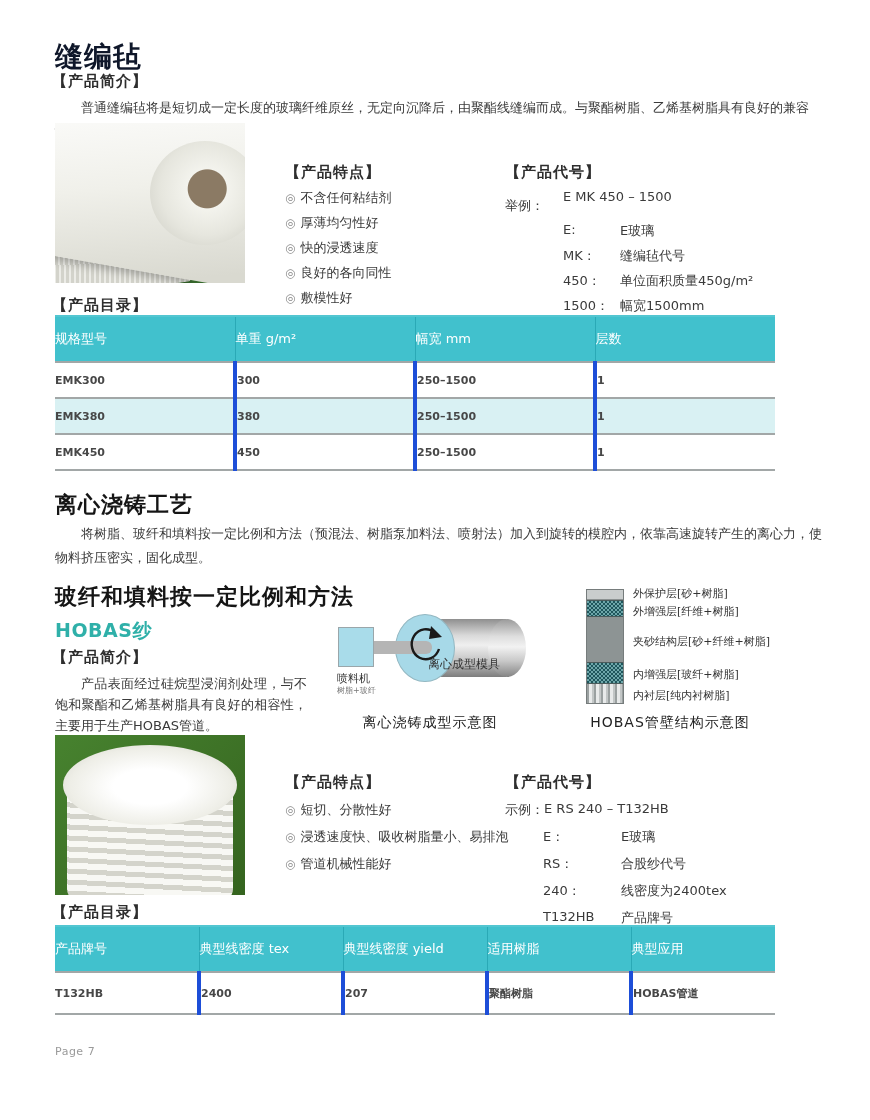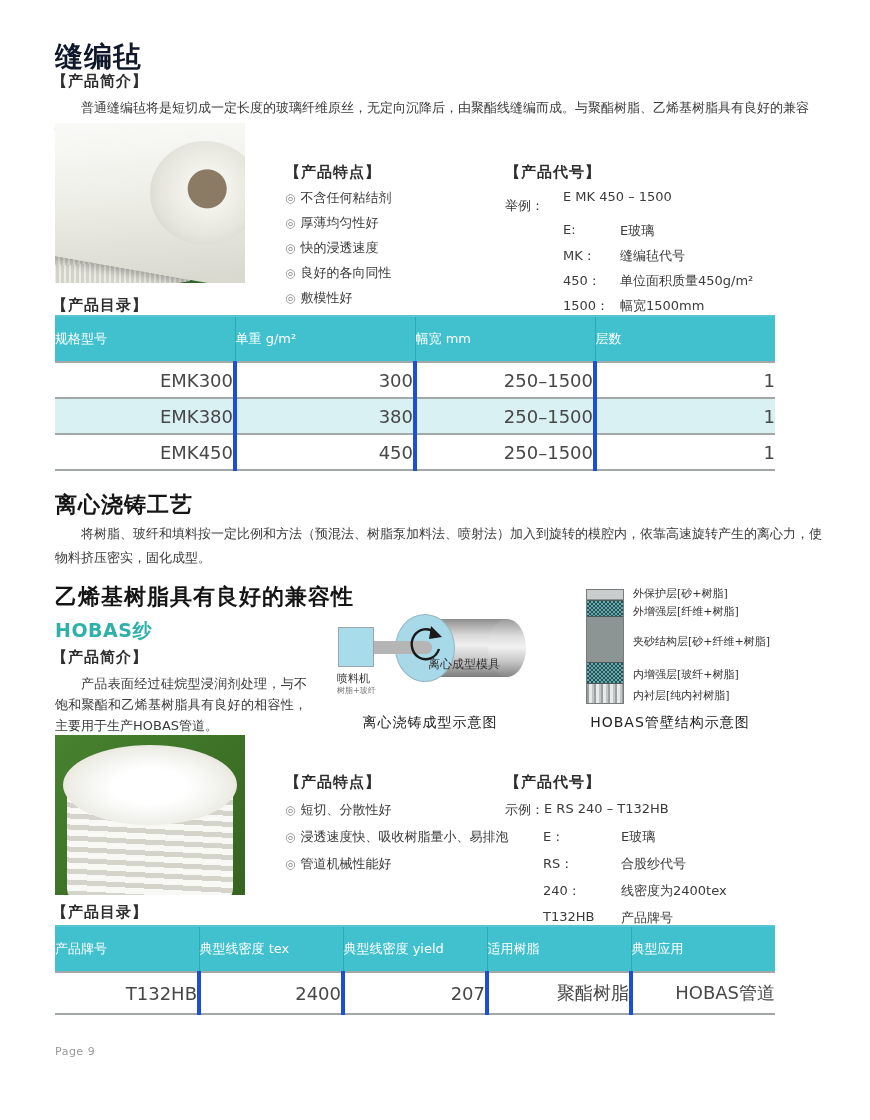--- a/index.html
+++ b/index.html
@@ -31,21 +31,21 @@
   .codes2 .code-key { width:78px; }
 
   
   table.cat { border-collapse:collapse; table-layout:fixed; }
   table.cat th {
     background:#41c1cd; color:#fff; font-weight:400; font-size:13px;
     height:46px; text-align:left; border-top:2px solid #53c6d1;
   }
   table.cat th + th { border-left:1px solid #2aa9b6; }
   table.cat td {
-    height:36px; text-align:right; font-size:18px; color:#474747; background:#fff;
+    height:36px; text-align:left; font-size:11px; color:#474747; background:#fff;font-weight:bold;
   }
   table.cat td + td { border-left:4px solid #1d4ed8; }
   table.cat tbody tr { border-top:2px solid #a2a7a7; }
   table.cat tbody tr:last-child { border-bottom:2px solid #a2a7a7; }
   table.cat tr.stripe td { background:#d9f1f3; }
   table.t1 th, table.t1 td { width:180px; }
   table.t2 th, table.t2 td { width:144px; }
   table.t2 td { height:42px; }
 
   
@@ -208,21 +208,21 @@
         <td>EMK450</td>
         <td>450</td>
         <td>250–1500</td>
         <td>1</td>
       </tr>
     </tbody>
   </table>
 
   <div class="abs h-black" style="left:55px;top:490px;">离心浇铸工艺</div>
   <div class="abs body-text indent" style="left:55px;top:522px;width:770px;line-height:24px;">将树脂、玻纤和填料按一定比例和方法（预混法、树脂泵加料法、喷射法）加入到旋转的模腔内，依靠高速旋转产生的离心力，使物料挤压密实，固化成型。</div>
-  <div class="abs h-black" style="left:55px;top:582px;">乙烯基树脂具有良好的兼容性</div>
+  <div class="abs h-black" style="left:55px;top:582px;">玻纤和填料按一定比例和方法</div>
   <div class="abs h-teal2" style="left:55px;top:618px;">HOBAS纱</div>
 
   <div class="abs bracket-label" style="left:52px;top:648px;">【产品简介】</div>
   <div class="abs body-text indent" style="left:55px;top:673px;width:252px;line-height:21px;text-align:justify;">产品表面经过硅烷型浸润剂处理，与不饱和聚酯和乙烯基树脂具有良好的相容性，主要用于生产HOBAS管道。</div>
 
   <div class="abs cyl-body"></div>
   <div class="abs cyl-cap"></div>
   <div class="abs cyl-face"></div>
   <div class="abs sprayer"></div>
   <div class="abs feed-arm"></div>
@@ -313,15 +313,15 @@
       <tr>
         <td>T132HB</td>
         <td>2400</td>
         <td>207</td>
         <td>聚酯树脂</td>
         <td>HOBAS管道</td>
       </tr>
     </tbody>
   </table>
 
-  <div class="abs footer-text" style="left:55px;top:1045px;">Page 9</div>
+  <div class="abs footer-text" style="left:55px;top:1045px;">Page 7</div>
 
 </div>
 
 </body></html>

